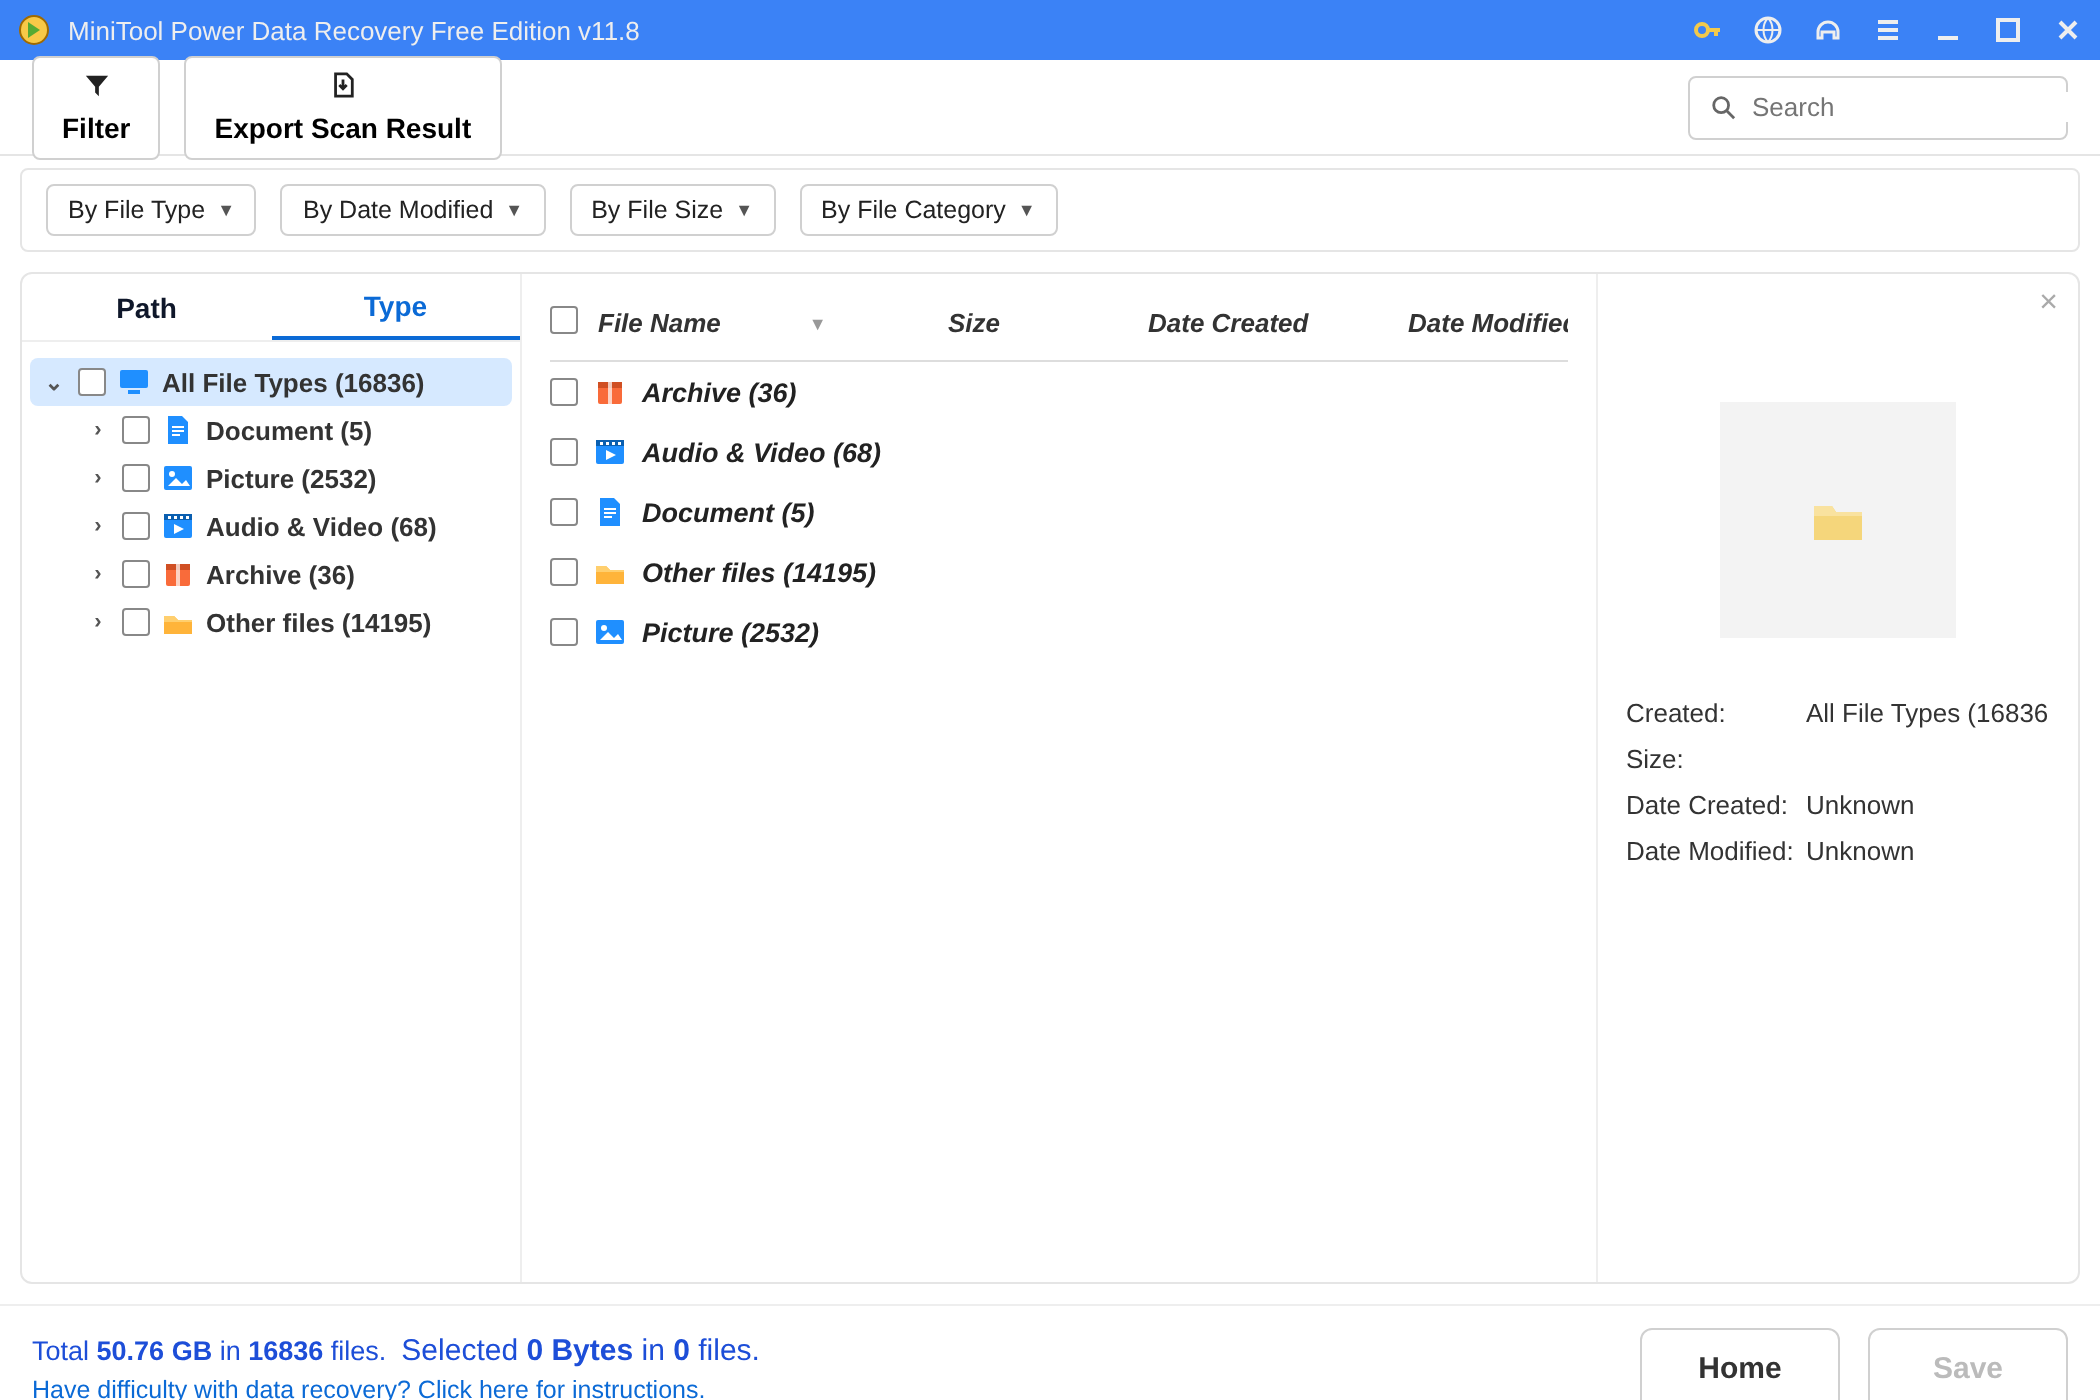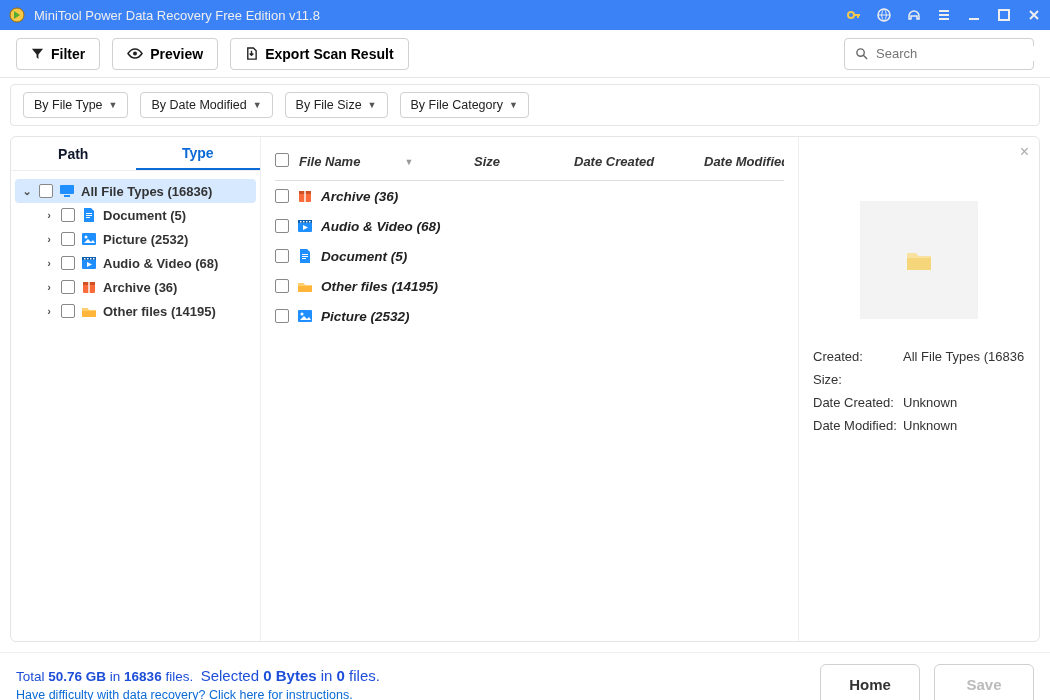--- a/index.html
+++ b/index.html
@@ -3,21 +3,21 @@
 <meta charset="utf-8">
 <style>
 * { box-sizing: border-box; margin: 0; padding: 0; }
 body { font-family: "Segoe UI", Arial, sans-serif; font-size: 13px; color: #222; background: #fff; width: 1050px; height: 700px; overflow: hidden; }
 .titlebar { background: #3b82f6; height: 30px; display: flex; align-items: center; padding: 0 8px; color: #eee; }
 .titlebar .logo { width: 18px; height: 18px; margin-right: 8px; }
 .titlebar .title { font-size: 13px; flex: 1; }
 .titlebar .tb-icons { display: flex; gap: 14px; align-items: center; }
 .titlebar .tb-icon { width: 16px; height: 16px; display: flex; align-items: center; justify-content: center; cursor: pointer; }
 .toolbar { height: 48px; border-bottom: 1px solid #e5e5e5; display: flex; align-items: center; padding: 0 16px; gap: 12px; }
-.btn { border: 1px solid #d0d0d0; background: #fff; border-radius: 4px; padding: 7px 14px; font-size: 14px; font-weight: 600; display: inline-flex; align-items: center; gap: 7px; cursor: pointer; }
+.btn { border: 1px solid #d0d0d0; background: #fff; border-radius: 4px; padding: 7px 14px; font-size: 14px; font-weight: 600; display: inline-flex; align-items: center; gap: 7px; cursor: pointer; flex-direction: column; }
 .searchbox { margin-left: auto; border: 1px solid #d0d0d0; border-radius: 4px; height: 32px; width: 190px; display: flex; align-items: center; padding: 0 10px; gap: 8px; }
 .searchbox input { border: none; outline: none; flex: 1; font-size: 13px; }
 .filters { height: 42px; border: 1px solid #e5e5e5; border-radius: 4px; margin: 6px 10px 10px 10px; display: flex; align-items: center; padding: 0 12px; gap: 12px; }
 .chip { border: 1px solid #d0d0d0; border-radius: 4px; padding: 5px 10px; font-size: 12.5px; display: inline-flex; align-items: center; gap: 6px; cursor: pointer; }
 .chip .caret { font-size: 9px; color: #555; }
 .main { display: flex; height: 506px; margin: 0 10px; border: 1px solid #e5e5e5; border-radius: 6px; overflow: hidden; }
 .sidebar { width: 250px; border-right: 1px solid #eee; }
 .tabs { display: flex; height: 34px; border-bottom: 1px solid #eee; }
 .tab { flex: 1; display: flex; align-items: center; justify-content: center; font-size: 14px; font-weight: 600; color: #0f172a; cursor: pointer; }
 .tab.active { color: #0b6ad6; border-bottom: 2px solid #0b6ad6; }
@@ -110,29 +110,20 @@
   <button class="btn">
     <span>
         <svg width="13" height="13" viewBox="0 0 14 14">
           <path d="M1 2 H13 L8 8 V13 L6 11 V8 Z" fill="#222"></path>
         </svg>
       </span>
     <span>Filter</span>
   </button>
   <button class="btn">
     <span>
-        <svg width="16" height="13" viewBox="0 0 16 13">
-          <path d="M8 2 C4 2 1 6.5 1 6.5 S4 11 8 11 15 6.5 15 6.5 12 2 8 2 Z" fill="none" stroke="#222" stroke-width="1.5"></path>
-          <circle cx="8" cy="6.5" r="2" fill="#222"></circle>
-        </svg>
-      </span>
-    <span>Preview</span>
-  </button>
-  <button class="btn">
-    <span>
         <svg width="13" height="13" viewBox="0 0 14 14">
           <path d="M3 1 H9 L12 4 V13 H3 Z" fill="none" stroke="#222" stroke-width="1.5"></path>
           <path d="M7 4 V9 M5 7 L7 9 L9 7" stroke="#222" stroke-width="1.5" fill="none"></path>
         </svg>
       </span>
     <span>Export Scan Result</span>
   </button>
   <div class="searchbox">
     <span>
         <svg width="13" height="13" viewBox="0 0 14 14">

